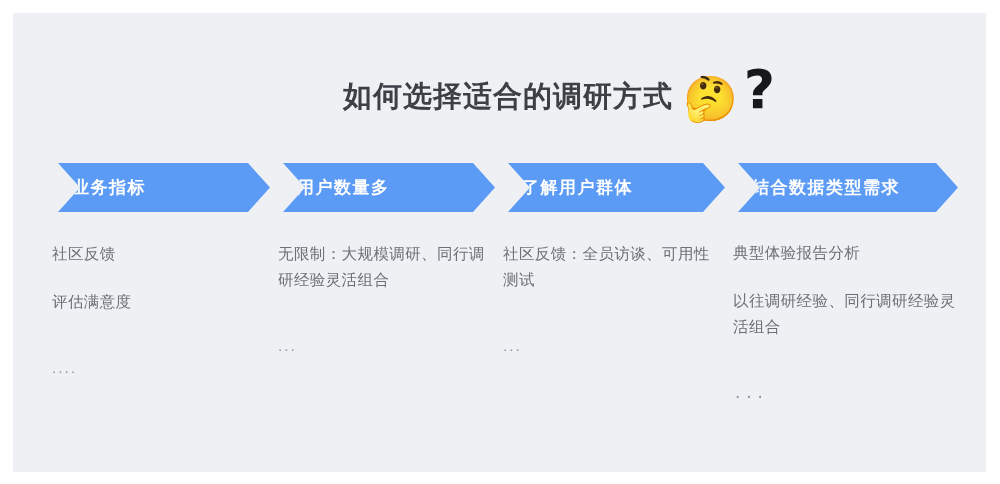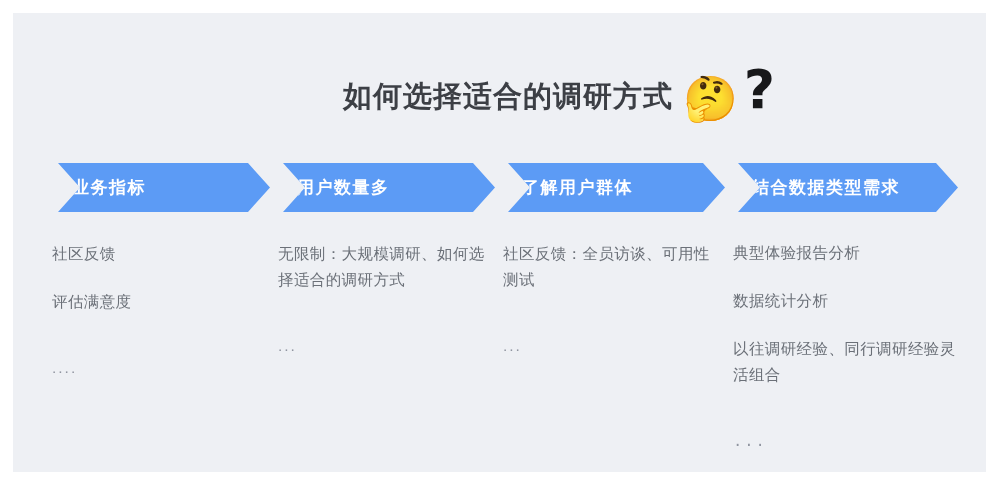--- a/index.html
+++ b/index.html
@@ -151,33 +151,32 @@
     </div>
 
     <div class="column" id="col-0">
       <p class="para">社区反馈</p>
       <p class="para">评估满意度</p>
       <div class="spacer-lg"></div>
       <p class="para dots">....</p>
     </div>
 
     <div class="column" id="col-1">
-      <p class="para">无限制：大规模调研、如何选择适合的调研方式</p>
+      <p class="para">无限制：大规模调研、同行调研经验灵活组合</p>
       <div class="spacer-lg"></div>
       <p class="para dots">...</p>
     </div>
 
     <div class="column" id="col-2">
       <p class="para">社区反馈：全员访谈、可用性测试</p>
       <div class="spacer-lg"></div>
       <p class="para dots">...</p>
     </div>
 
     <div class="column" id="col-3">
       <p class="para">典型体验报告分析</p>
-      <p class="para">数据统计分析</p>
       <p class="para">以往调研经验、同行调研经验灵活组合</p>
       <div class="spacer-lg"></div>
       <p class="para dots">...</p>
     </div>
 
   </div>
 </div>
 
 </body></html>

